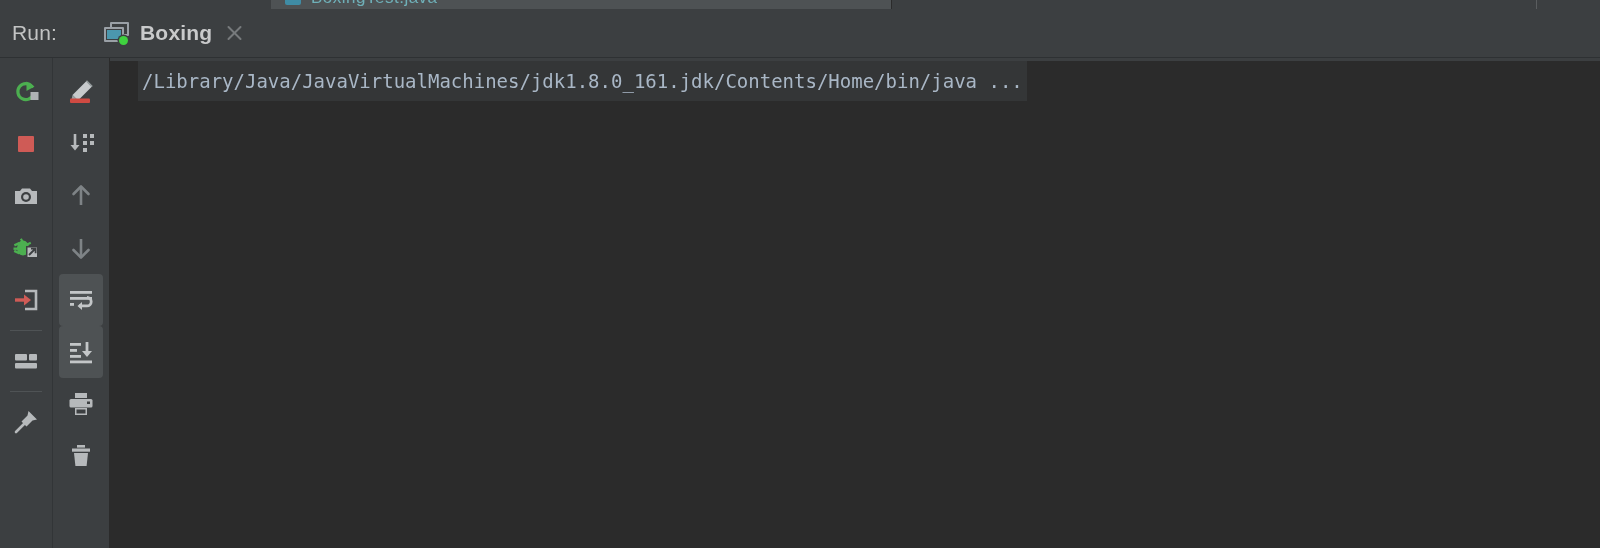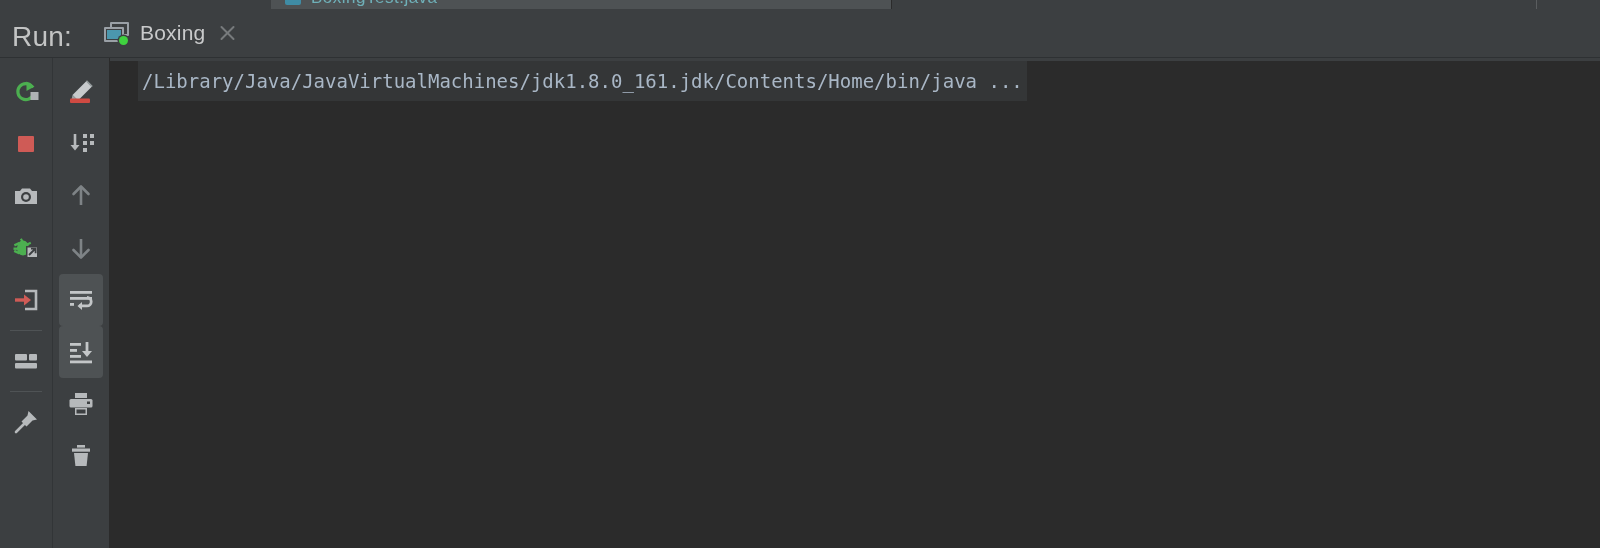--- a/index.html
+++ b/index.html
@@ -71,35 +71,36 @@
     position: absolute;
     left: 0; top: 9px;
     width: 1600px; height: 49px;
     background: #3c3f41;
     border-bottom: 1px solid #2e3133;
     box-sizing: border-box;
   }
   .run-label {
     position: absolute;
     left: 12px; top: 12px;
-    font-size: 28px;
+    font-size: 21px;
     color: #c3c4c4;
     letter-spacing: 0.2px;
     user-select: none;
   }
 
   .run-tab {
     position: absolute;
     left: 82px; top: 0;
     height: 48px;
     display: flex;
     align-items: center;
     padding: 0 14px 0 22px;
     box-sizing: border-box;
     cursor: default;
+    font-weight: bold;
   }
   .run-tab-underline {
     position: absolute;
     left: 82px;
     top: 53px;
     width: 194px;
     height: 4px;
     background: #7f8589;
   }
   .tab-icon-wrap {

